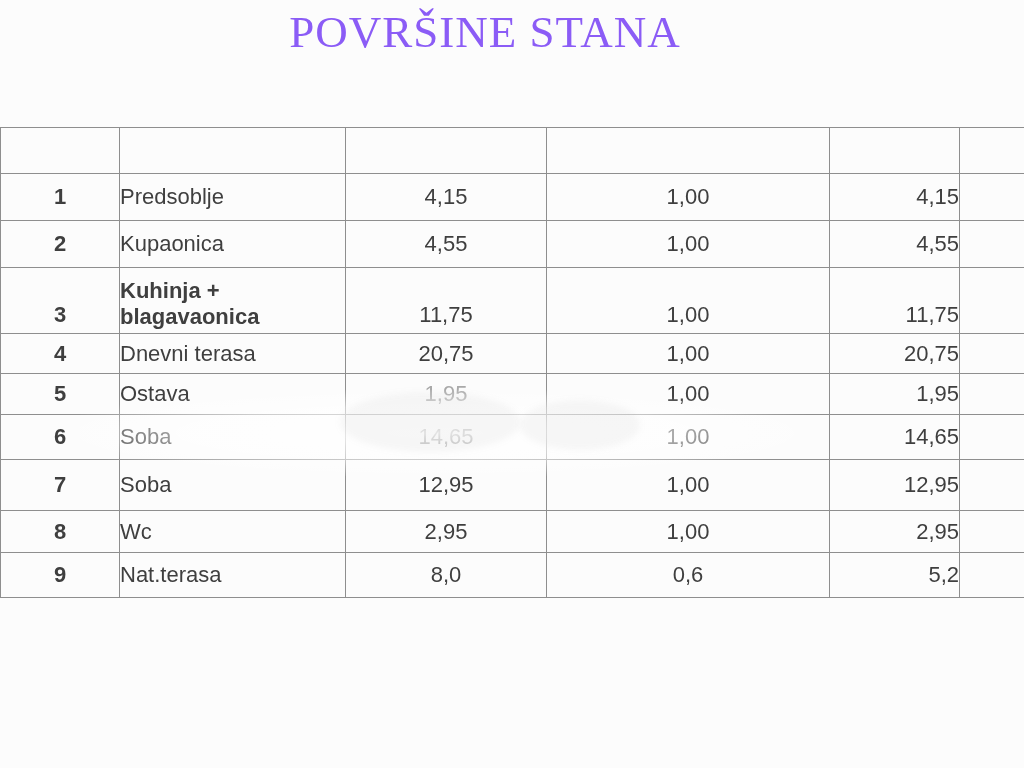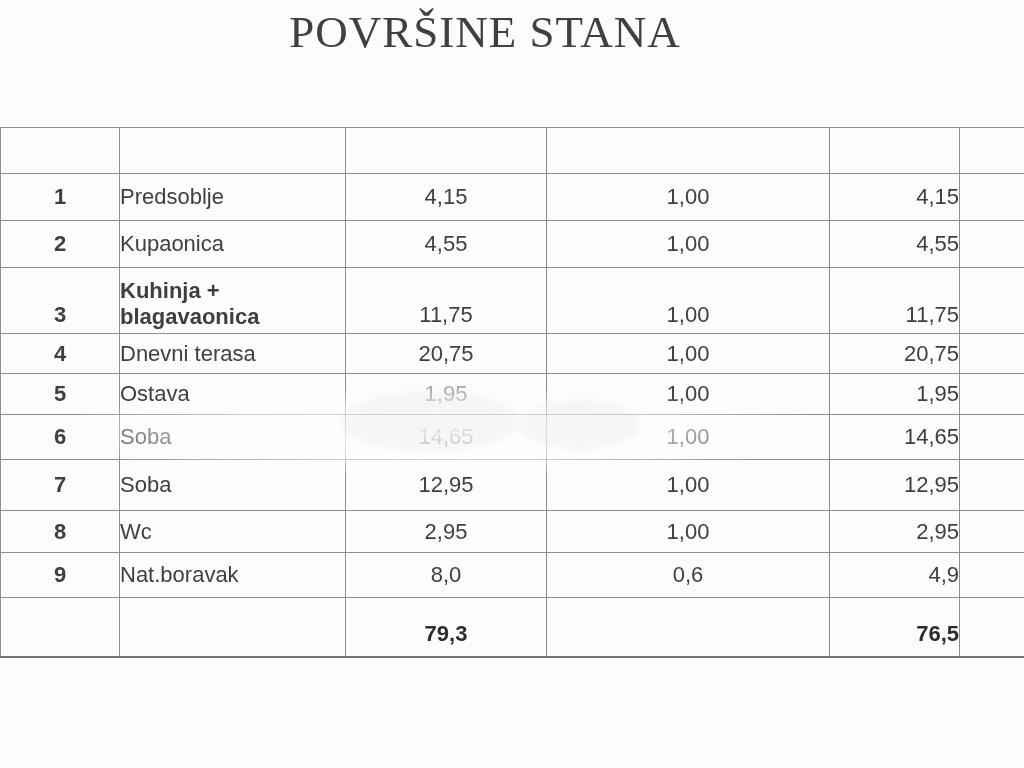--- a/index.html
+++ b/index.html
@@ -8,21 +8,21 @@
     background:#fcfcfc;
     font-family:"Liberation Sans", sans-serif;
   }
   .title{
     position:absolute;top:6px;left:0;width:970px;margin:0;
     text-align:center;
     font-family:"Liberation Serif", serif;
     font-weight:normal;
     font-size:45px;
     letter-spacing:1px;
-    color:#404040;
+    color:#8b5cf6;
   }
   table.areas{
     position:absolute;top:127px;left:0;
     border-collapse:collapse;table-layout:fixed;
     width:1024px;
   }
   table.areas td{
     border:1px solid #8e8e8e;
     padding:0;
     font-size:22px;
@@ -153,32 +153,24 @@
       <tr class="row-8">
     <td class="c-num">8</td>
     <td class="c-name">Wc</td>
     <td class="c-area">2,95</td>
     <td class="c-coef">1,00</td>
     <td class="c-red">2,95</td>
     <td class="c-last"></td>
   </tr>
       <tr class="row-9">
     <td class="c-num">9</td>
-    <td class="c-name">Nat.boravak</td>
+    <td class="c-name">Nat.terasa</td>
     <td class="c-area">8,0</td>
     <td class="c-coef">0,6</td>
-    <td class="c-red">4,9</td>
+    <td class="c-red">5,2</td>
     <td class="c-last"></td>
   </tr>
-      <tr class="totals-row" id="totals-row">
-      <td class="c-num"></td>
-      <td class="c-name"></td>
-      <td class="c-area">79,3</td>
-      <td class="c-coef"></td>
-      <td class="c-red">76,5</td>
-      <td class="c-last"></td>
-    </tr>
   </tbody>
 </table>
 
 <div class="wash"></div>
 <div class="smudge s1"></div>
 <div class="smudge s2"></div>
 
 </body></html>

